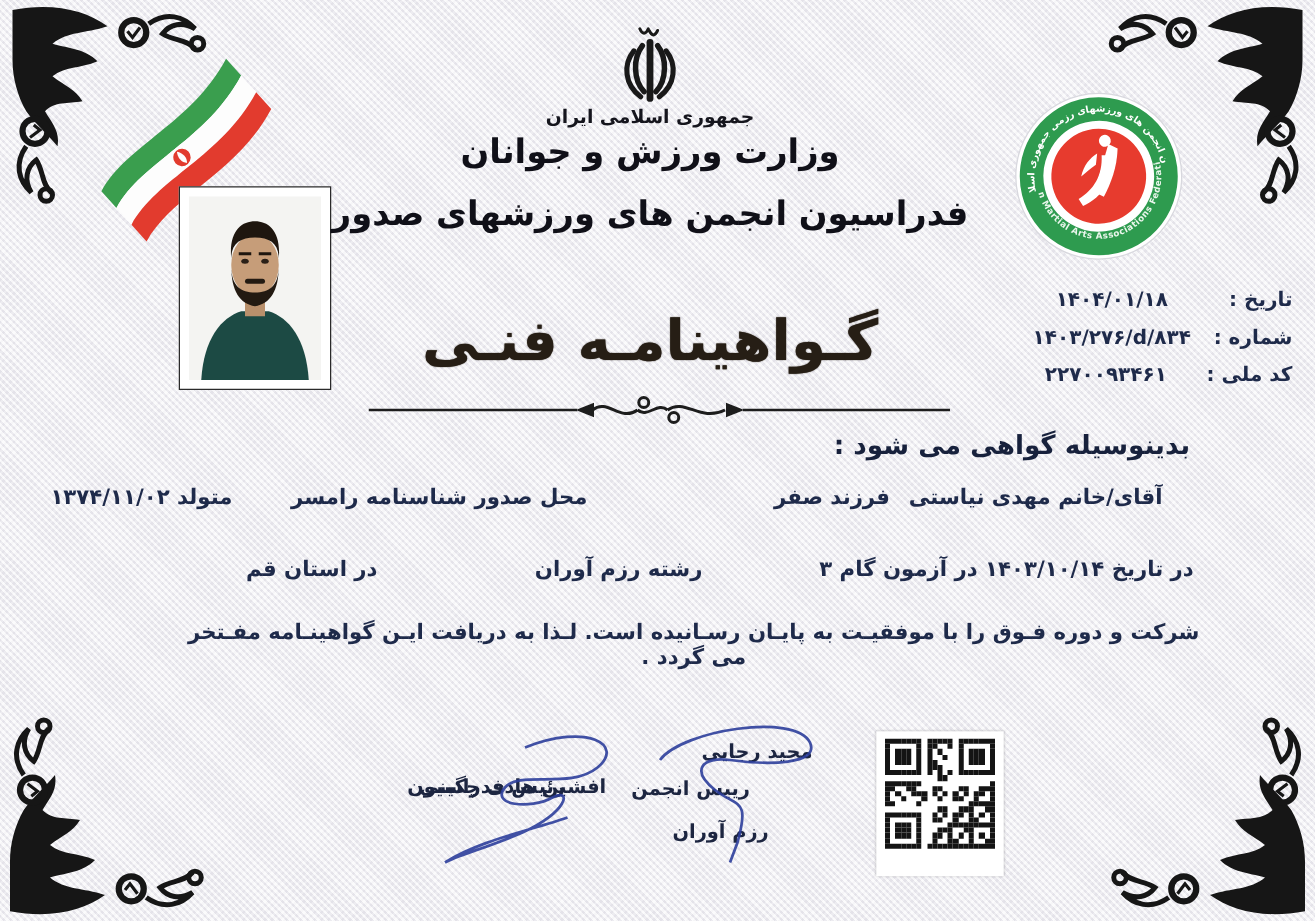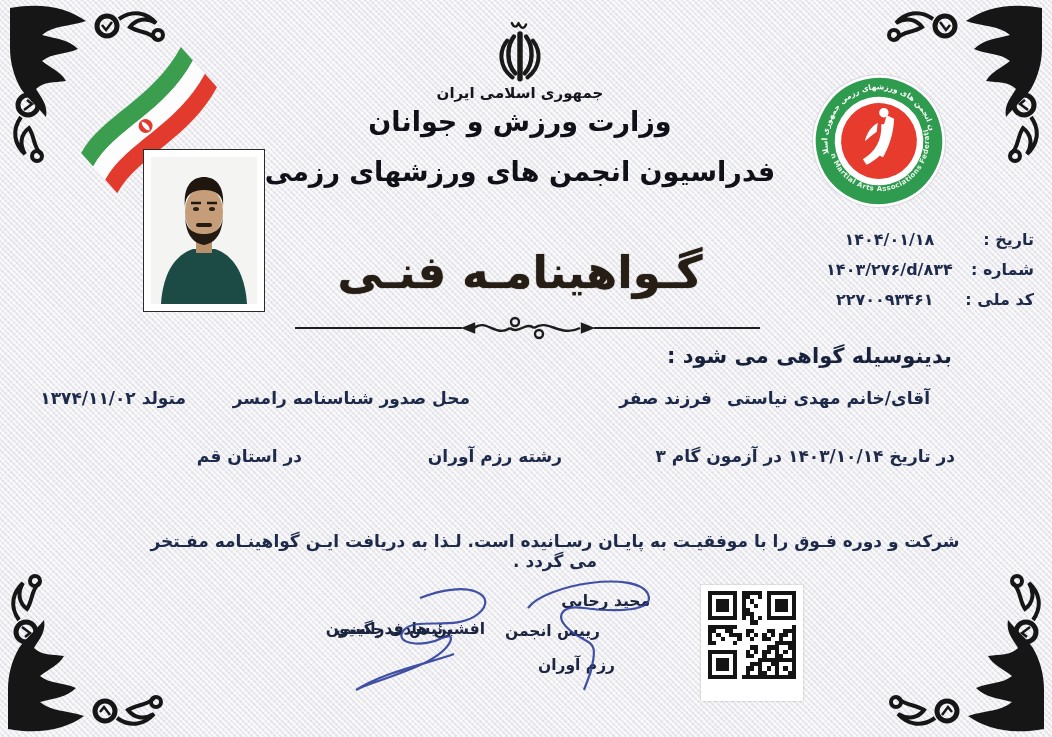--- a/index.html
+++ b/index.html
@@ -140,21 +140,21 @@
       <path d="M50,26 L50,92" stroke-width="8"></path>
       <path d="M41,30 C30,44 30,70 43,84" stroke-width="6.5"></path>
       <path d="M59,30 C70,44 70,70 57,84" stroke-width="6.5"></path>
       <path d="M31,36 C18,52 20,76 39,90" stroke-width="6"></path>
       <path d="M69,36 C82,52 80,76 61,90" stroke-width="6"></path>
     </g>
   </svg>
 
   <div class="abs hdr" style="top:106px;font-size:27px;font-weight:bold;color:#101018;">وزارت ورزش و جوانان</div>
   <div class="abs hdr" style="top:84px;font-size:15px;font-weight:bold;color:#15151d;">جمهوری اسلامی ایران</div>
-  <div class="abs hdr" style="top:156px;font-size:27px;font-weight:bold;color:#101018;">فدراسیون انجمن های ورزشهای رزمی</div>
+  <div class="abs hdr" style="top:156px;font-size:27px;font-weight:bold;color:#101018;">فدراسیون انجمن های ورزشهای صدور</div>
 
   <svg class="abs" style="left:800px;top:62px;" width="158" height="158" viewBox="0 0 150 150">
     <g transform="rotate(-14 75 75)">
       <circle cx="75" cy="75" r="63" fill="#ffffff" stroke="#d8d8de" stroke-width="1"></circle>
       <circle cx="75" cy="75" r="51" fill="none" stroke="#2e9b4f" stroke-width="18"></circle>
       <defs>
         <path id="arcTop" d="M 26,75 A 49 49 0 0 1 124,75"></path>
         <path id="arcBot" d="M 27.5,75 A 47.5 47.5 0 0 0 122.5,75"></path>
       </defs>
       <text font-size="7.2" fill="#ffffff" font-weight="bold">
@@ -211,21 +211,21 @@
 
   <div class="abs rtl" style="top:344px;right:100px;font-size:21px;font-weight:bold;color:#17213c;">بدینوسیله گواهی می شود :</div>
   <div class="abs rtl body-txt" style="top:388px;right:340px;">فرزند صفر</div>
   <div class="abs rtl body-txt" style="top:388px;right:582px;">محل صدور شناسنامه  رامسر</div>
   <div class="abs rtl body-txt" style="top:388px;right:866px;">متولد ۱۳۷۴/۱۱/۰۲</div>
 
   <div class="abs rtl body-txt" style="top:446px;right:97px;margin-left:39px;">در تاریخ ۱۴۰۳/۱۰/۱۴  در آزمون گام ۳</div>
   <div class="abs rtl body-txt" style="top:446px;right:490px;">رشته رزم آوران</div>
   <div class="abs rtl body-txt" style="top:446px;right:750px;">در استان  قم</div>
 
-  <div class="abs rtl body-txt" style="top:496px;left:150px;width:810px;text-align:center;white-space:normal;margin-top:35px;">شرکت و دوره فـوق را با موفقیـت به پایـان رسـانیده است. لـذا به دریافت ایـن گواهینـامه  مفـتخر می گردد .</div>
+  <div class="abs rtl body-txt" style="top:496px;left:150px;width:810px;text-align:center;white-space:normal;">شرکت و دوره فـوق را با موفقیـت به پایـان رسـانیده است. لـذا به دریافت ایـن گواهینـامه  مفـتخر می گردد .</div>
 
   <div class="abs rtl sig-line" style="top:592px;right:402px;">مجید رجایی</div>
   <div class="abs rtl sig-line" style="top:622px;right:452px;">رییس انجمن</div>
   <div class="abs rtl sig-line" style="top:656px;right:437px;">رزم آوران</div>
   <svg class="abs" style="left:518px;top:578px;" width="150" height="118" viewBox="0 0 150 118">
     <path d="M10,30 C28,6 118,-8 130,16 C138,34 96,34 66,30 C44,27 34,38 54,54 C72,68 82,60 72,96 L66,112" stroke="#2c3e9b" stroke-width="2.2" fill="none" opacity="0.9"></path>
   </svg>
 
   <div class="abs rtl sig-line" style="top:620px;right:567px;">افشین هادی چگینی</div>
   <div class="abs rtl sig-line" style="top:620px;right:600px;">رئیس فدراسیون</div>

